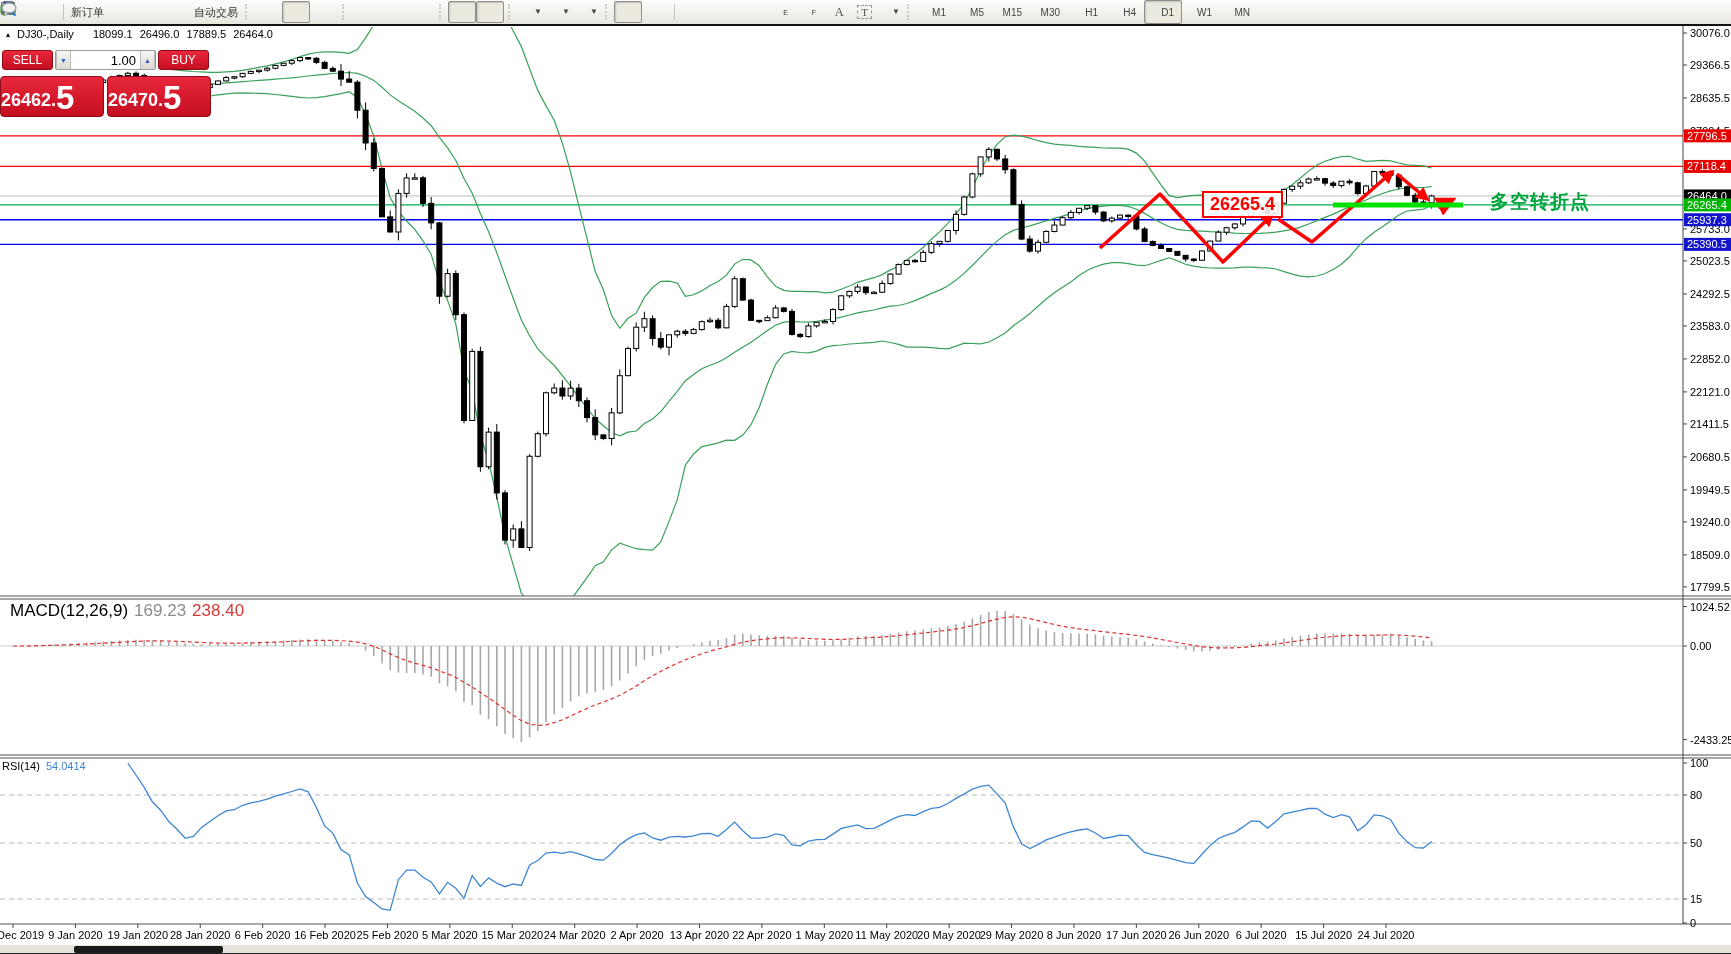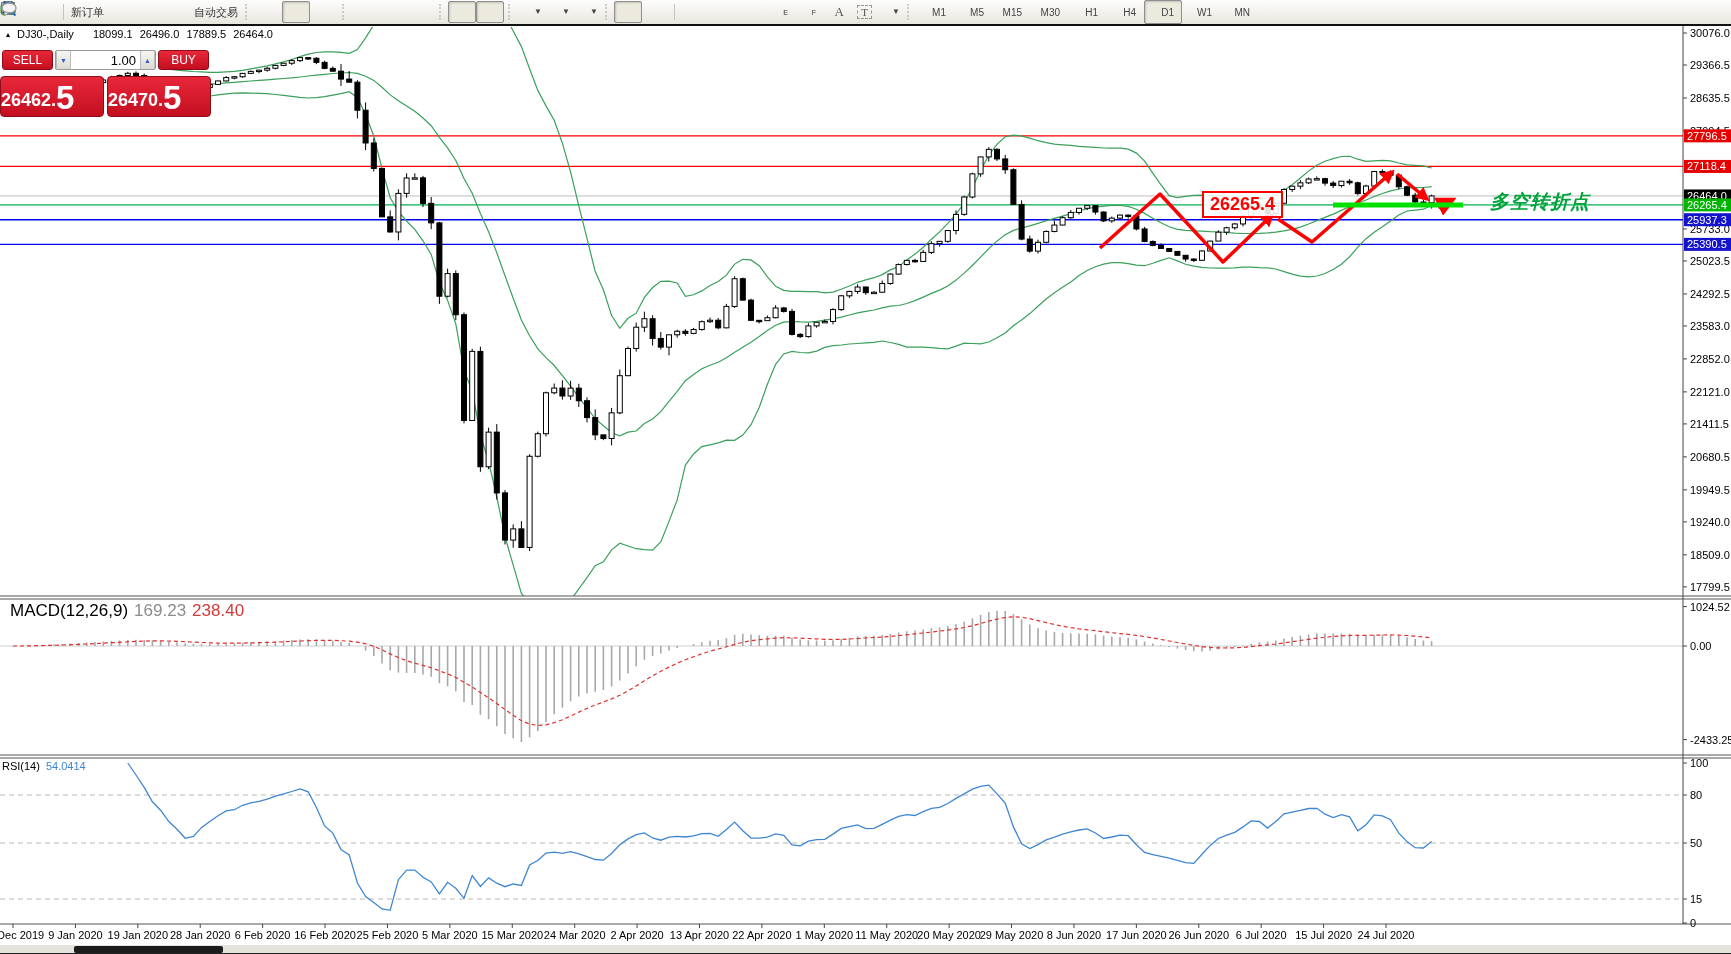--- a/index.html
+++ b/index.html
@@ -34,21 +34,21 @@
   .p-big{font-size:33px;font-weight:bold;line-height:34px;}
   #macd-label{position:absolute;left:10px;top:601px;z-index:5;font-size:17px;color:#000;}
   #macd-label .v1{color:#8c8c8c;margin-left:6px;}
   #macd-label .v2{color:#d23a3a;margin-left:6px;}
   #rsi-label{position:absolute;left:2px;top:760px;z-index:5;font-size:11px;color:#000;}
   #rsi-label .v1{color:#3f86d2;margin-left:6px;}
   #price-callout{position:absolute;left:1202px;top:191px;width:77px;height:23px;z-index:5;
     border:2px solid #f00;background:rgba(255,255,255,.88);color:#f00;font-size:18px;font-weight:bold;
     display:flex;align-items:center;justify-content:center;}
   #zh-note{position:absolute;left:1490px;top:189px;z-index:5;color:#00a33c;font-size:19px;font-weight:bold;
-    font-style:italic;letter-spacing:1px;font-family:"DejaVu Serif",serif;white-space:nowrap;}
+    letter-spacing:1px;font-family:"DejaVu Serif",serif;white-space:nowrap;}
   #bottom-strip{position:absolute;left:0;top:945px;width:1731px;height:9px;background:#e6e3dd;z-index:6;}
   #bottom-strip .seg{position:absolute;left:74px;top:1px;width:149px;height:7px;background:#1b1b1b;border-radius:2px;}
   #bottom-strip .edge{position:absolute;left:0;top:8px;width:1731px;height:1px;background:#222;}
   svg{position:absolute;left:0;top:0;}
   #chart{z-index:1;}
   #annotations{z-index:4;pointer-events:none;}
   .icon16{display:block;}
 </style>
 </head>
 <body>

